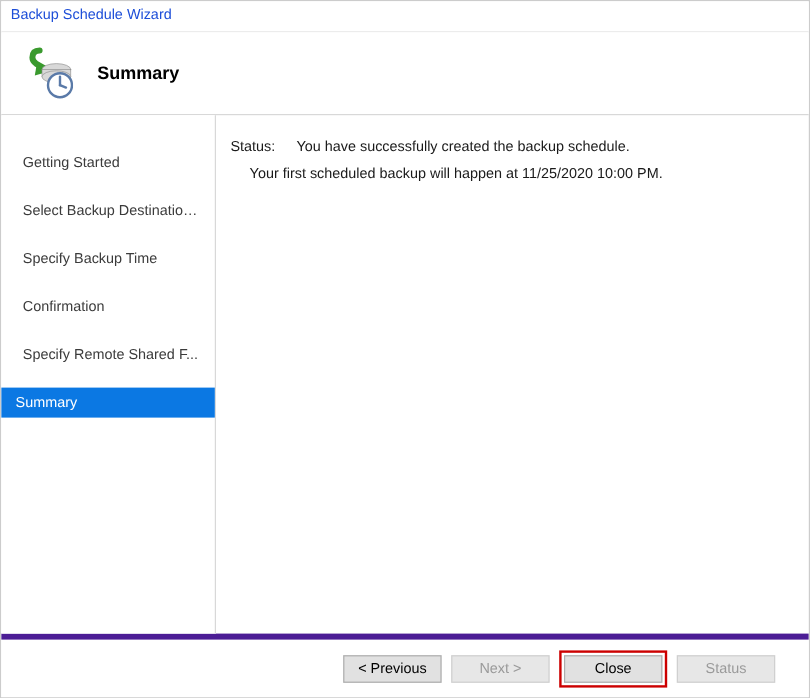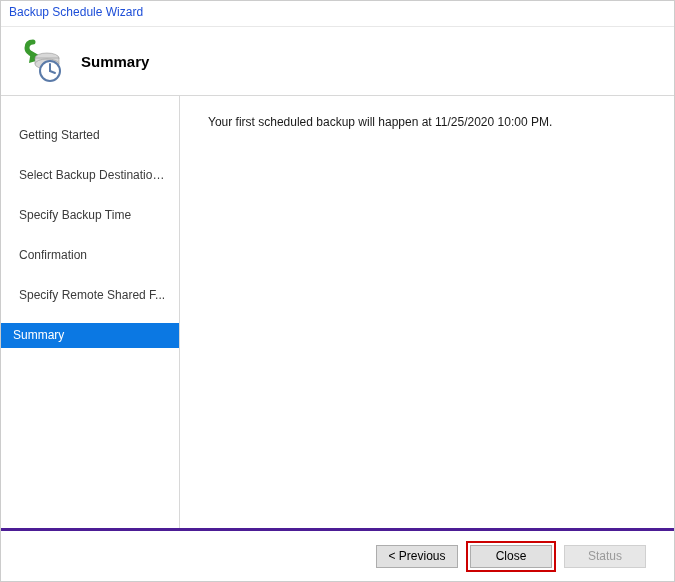--- a/index.html
+++ b/index.html
@@ -87,21 +87,21 @@
     .status-sub {
       padding-left: 16px;
     }
     .footer {
       height: 53px;
       display: flex;
       justify-content: flex-end;
       align-items: center;
       padding-right: 28px;
       gap: 8px;
-      border-top: 3px solid #4c1d95;
+      border-top: 5px solid #4c1d95;
       background: #fff;
     }
     .btn {
       width: 82px;
       height: 23px;
       font-size: 12px;
       border: 1px solid #adadad;
       background: #e1e1e1;
       color: #000;
       cursor: default;
@@ -145,23 +145,28 @@
 <div class="body">
   <div class="sidebar">
     <div class="sidebar-item"><span>Getting Started</span></div>
     <div class="sidebar-item"><span>Select Backup Destination...</span></div>
     <div class="sidebar-item"><span>Specify Backup Time</span></div>
     <div class="sidebar-item"><span>Confirmation</span></div>
     <div class="sidebar-item"><span>Specify Remote Shared F...</span></div>
     <div class="sidebar-item selected"><span>Summary</span></div>
   </div>
   <div class="content">
+    <div class="status-row">
+      <span class="status-label">Status:</span>
+      <span class="status-text">You have successfully created the backup schedule.</span>
+    </div>
     <div class="status-sub">Your first scheduled backup will happen at 11/25/2020 10:00 PM.</div>
   </div>
 </div>
 
 <div class="footer">
   <button class="btn">&lt; Previous</button>
+  <button class="btn disabled">Next &gt;</button>
   <span class="btn-highlight">
     <button class="btn">Close</button>
   </span>
   <button class="btn disabled">Status</button>
 </div>
 
 </body></html>

